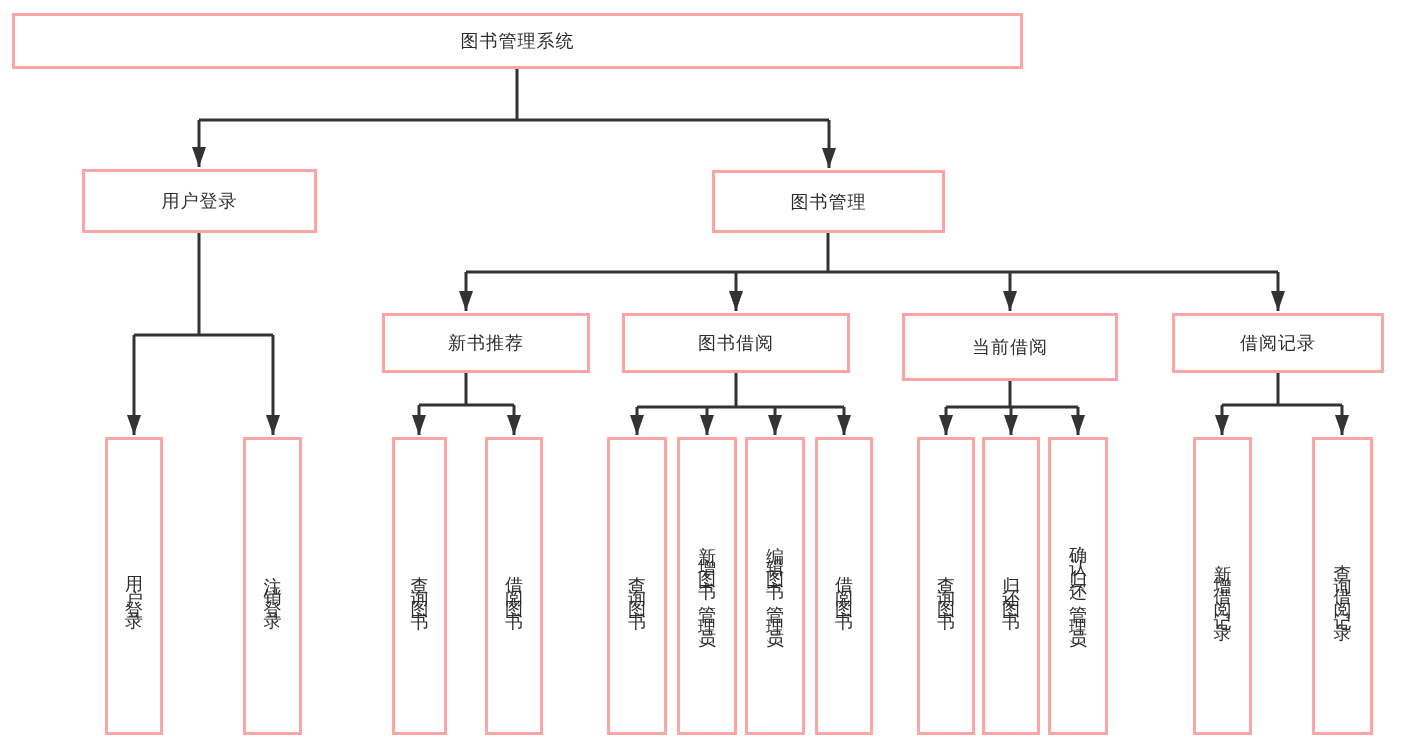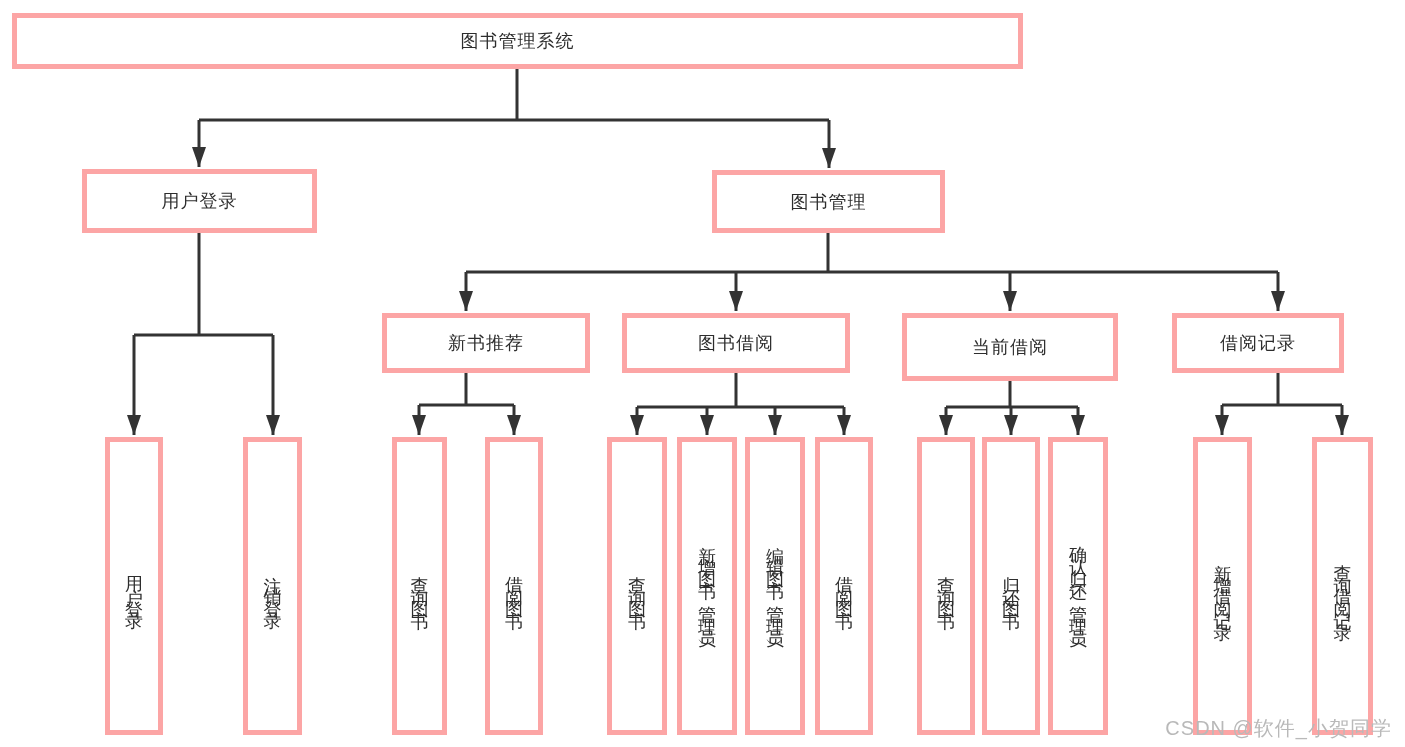--- a/index.html
+++ b/index.html
@@ -17,21 +17,21 @@
   }
   .lines {
     position: absolute;
     left: 0; top: 0;
     width: 1405px;
     height: 747px;
   }
   .box {
     position: absolute;
     box-sizing: border-box;
-    border: 5px solid #fca5a5;
+    border: 3px solid #fca5a5;
     background: #ffffff;
     display: flex;
     align-items: center;
     justify-content: center;
     color: #2d2d2d;
     font-size: 18px;
     letter-spacing: 1px;
     text-align: center;
   }
   .leaf span {
@@ -50,21 +50,21 @@
     letter-spacing: 1px;
     user-select: none;
   }
   
   .n-root  { left:12px;   top:13px;  width:1011px; height:56px; }
   .n-login { left:82px;   top:169px; width:235px;  height:64px; }
   .n-mgmt  { left:712px;  top:170px; width:233px;  height:63px;justify-content:center; }
   .n-l3a   { left:362px;  top:313px; width:208px;  height:60px;margin-left:20px; }
   .n-l3b   { left:622px;  top:313px; width:228px;  height:60px; }
   .n-l3c   { left:902px;  top:313px; width:216px;  height:68px; }
-  .n-l3d   { left:1172px; top:313px; width:172px;  height:60px; }
+  .n-l3d   { left:1172px; top:313px; width:212px;  height:60px; }
   .leaf    { top:437px; height:298px; }
   .lf-a1 { left:105px;  width:58px; }
   .lf-a2 { left:243px;  width:59px; }
   .lf-b1 { left:392px;  width:55px; }
   .lf-b2 { left:485px;  width:58px; }
   .lf-c1 { left:607px;  width:60px; }
   .lf-c2 { left:677px;  width:60px; }
   .lf-c3 { left:745px;  width:60px; }
   .lf-c4 { left:815px;  width:58px; }
   .lf-d1 { left:917px;  width:58px; }
@@ -182,15 +182,14 @@
     <span>确认归还（管理员）</span>
   </div>
 
   <div class="box leaf lf-e1">
     <span>新增借阅记录</span>
   </div>
   <div class="box leaf lf-e2">
     <span>查询借阅记录</span>
   </div>
 
-  <div class="watermark">CSDN @软件_小贺同学</div>
 
 </div>
 
 </body></html>

